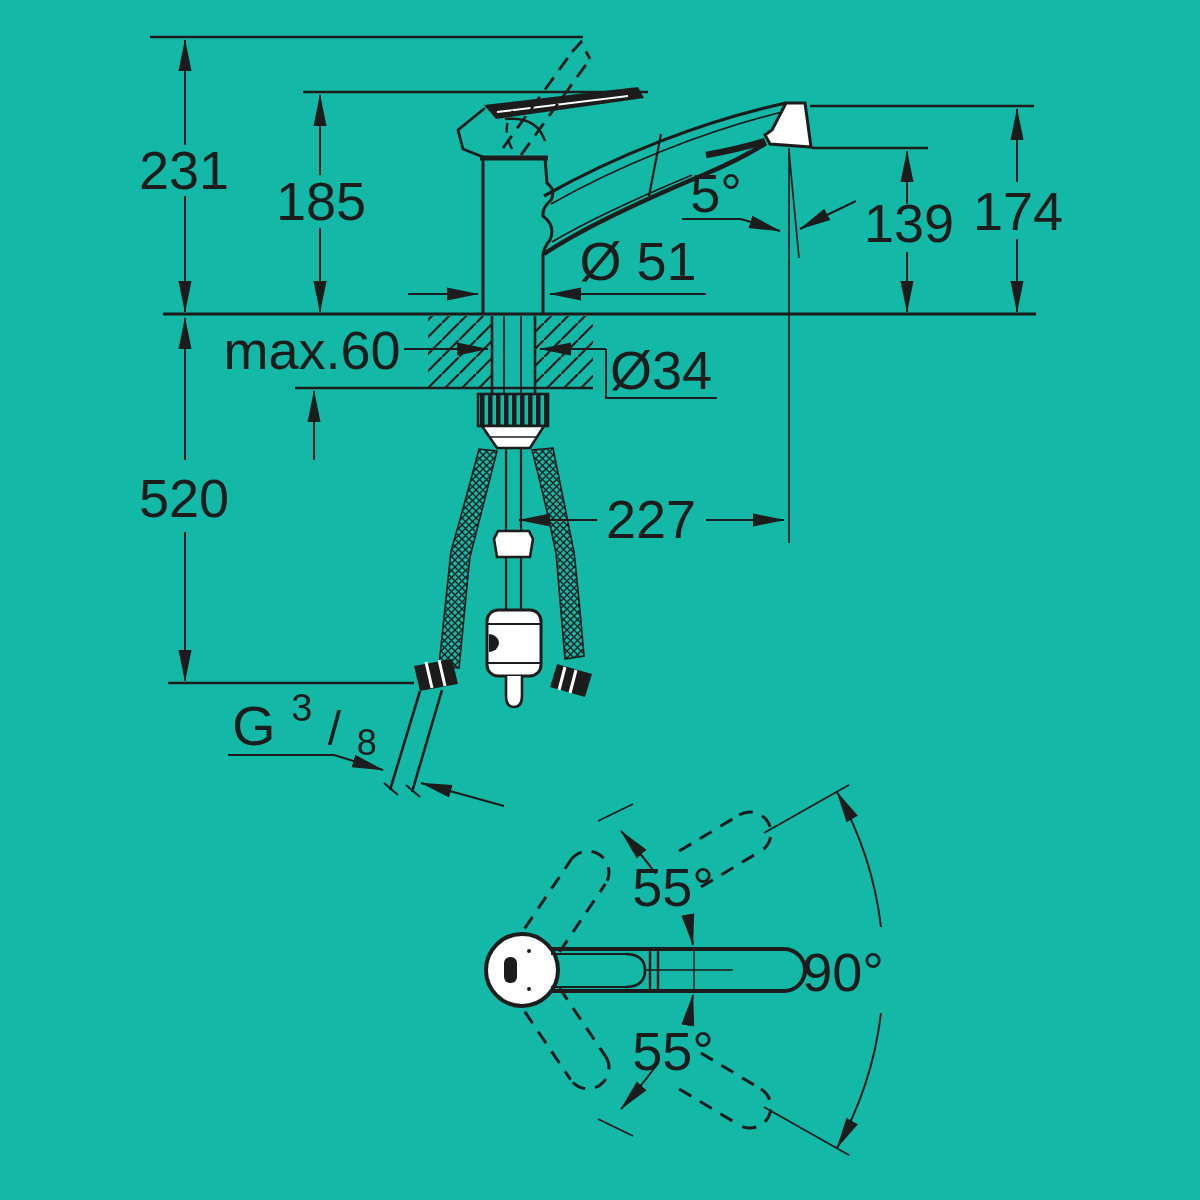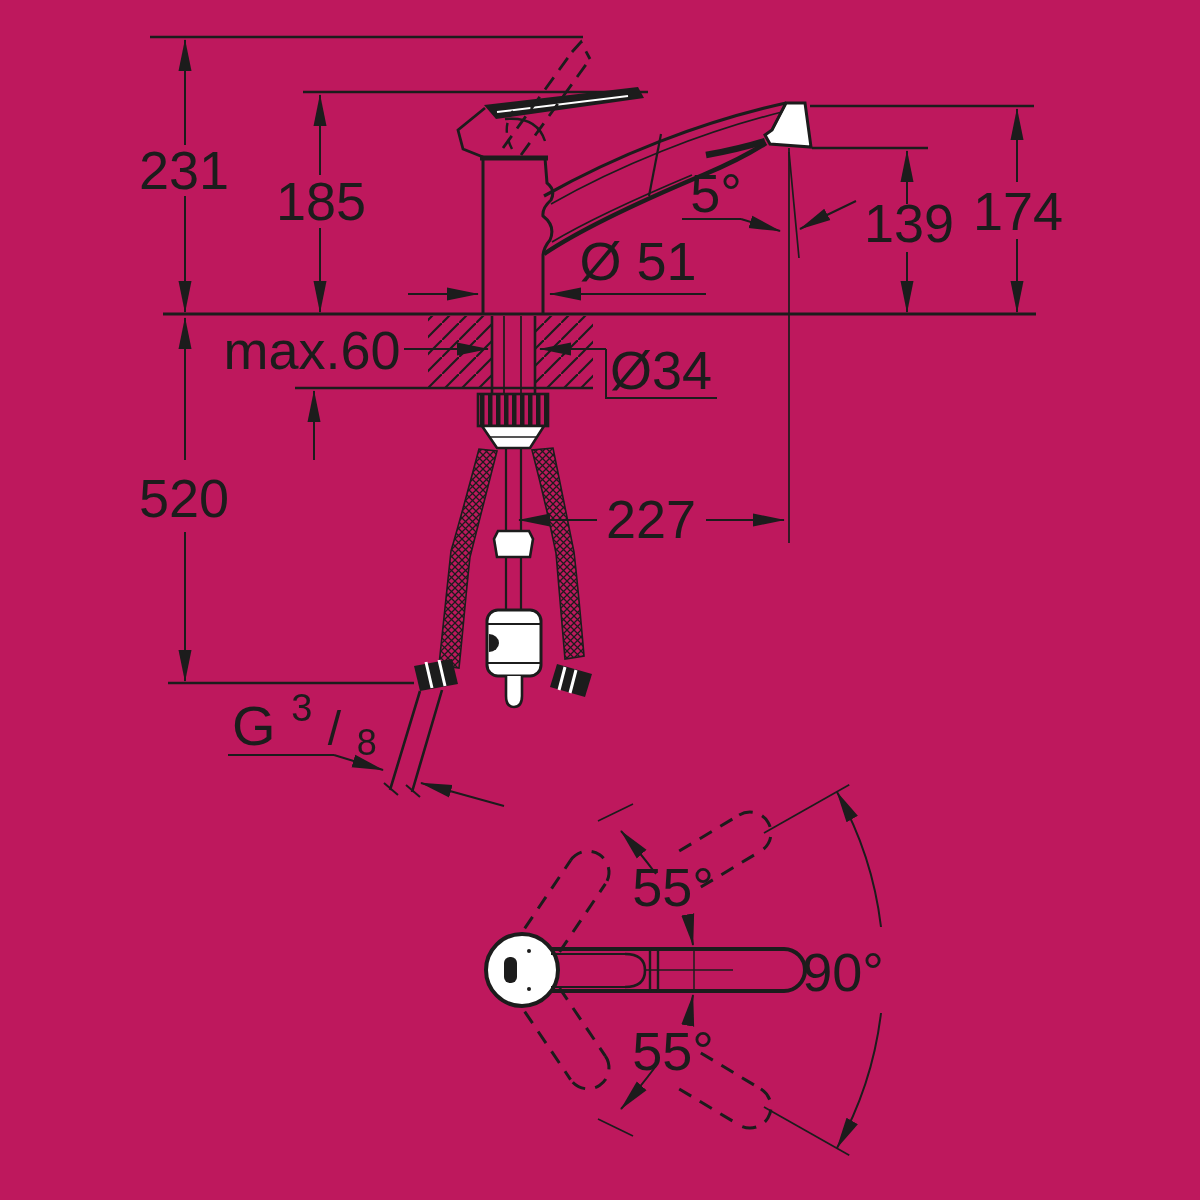--- a/index.html
+++ b/index.html
@@ -1,16 +1,16 @@
 <!DOCTYPE html>
 <html><head>
 <meta charset="utf-8">
 <style>
   html,body{margin:0;padding:0;background:#ffffff;}
-  #stage{position:relative;width:1200px;height:1200px;background:#be185d;overflow:hidden;
+  #stage{position:relative;width:1200px;height:1200px;background:#14b8a6;overflow:hidden;
          font-family:"Liberation Sans", sans-serif;}
   svg{position:absolute;left:0;top:0;}
   svg text{font-family:"Liberation Sans","DejaVu Sans",sans-serif;fill:#1c1c1c;}
   .dim{font-size:54px;}
   .ln{stroke:#1c1c1c;fill:none;}
 </style>
 </head>
 <body>
 
 <div id="stage">

